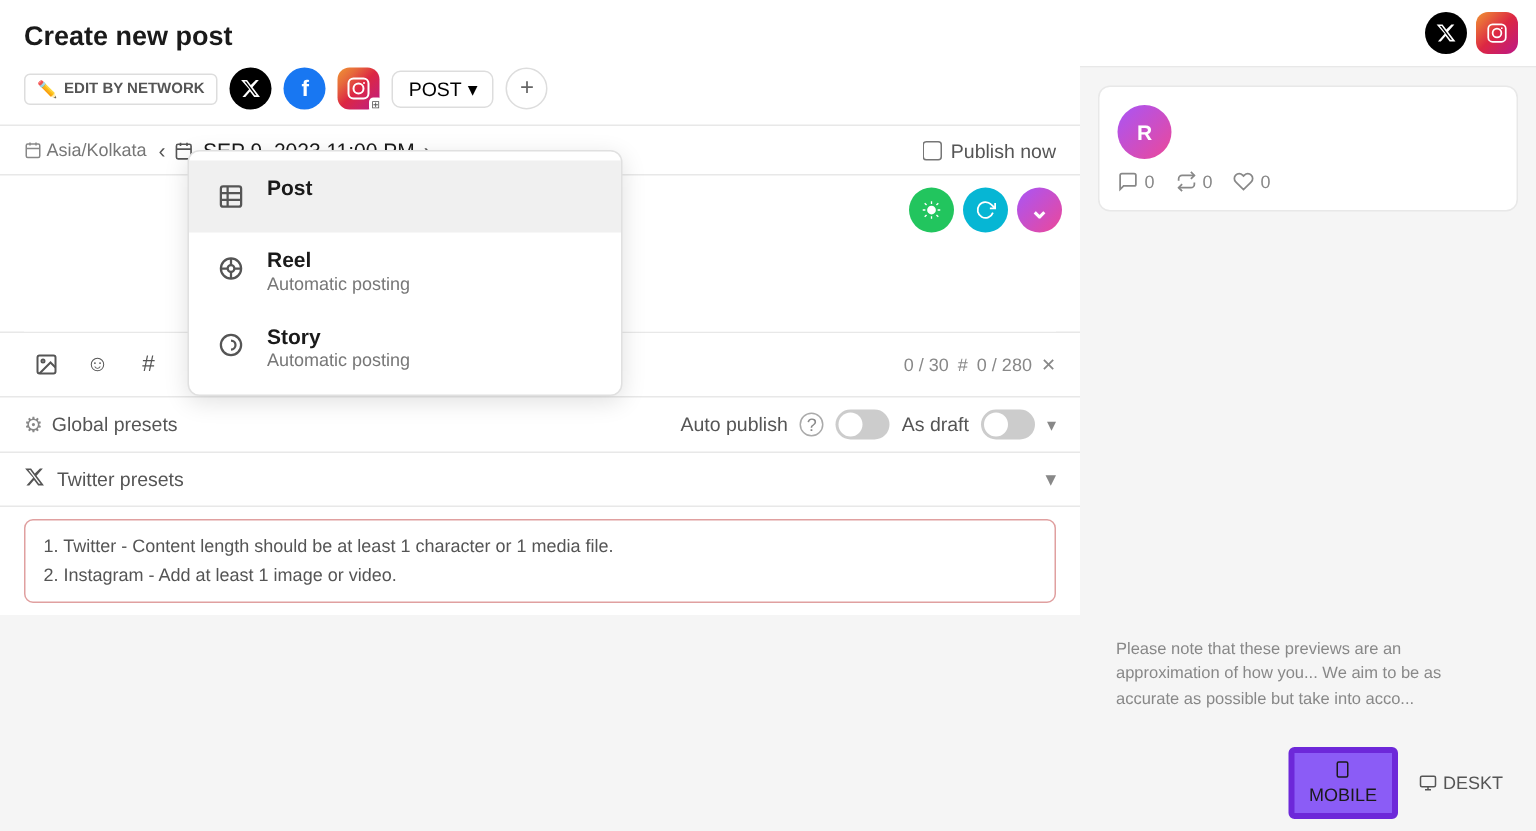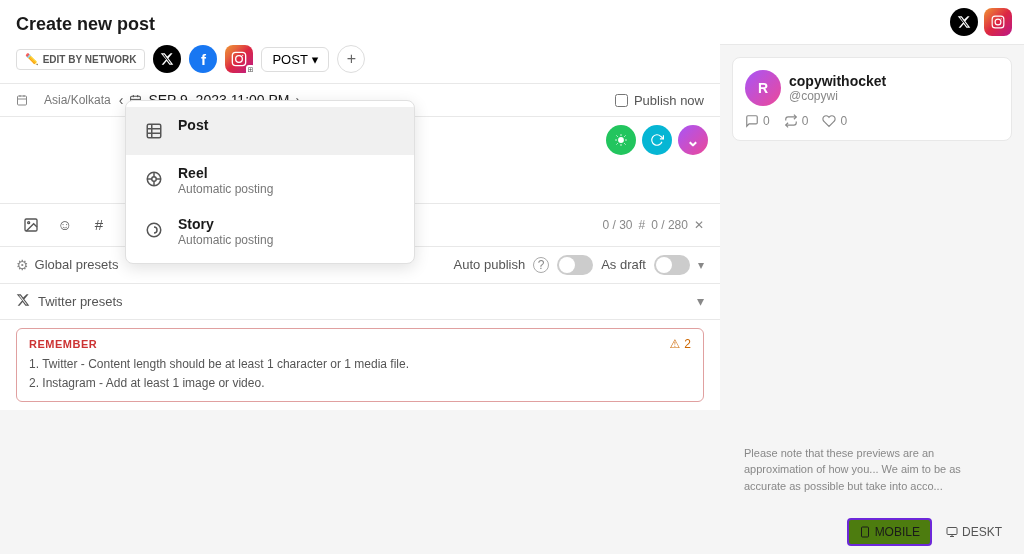--- a/index.html
+++ b/index.html
@@ -131,21 +131,21 @@
       gap: 8px;
       padding: 8px 16px;
       border-bottom: 1px solid #e8e8e8;
       font-size: 13px;
       color: #555;
     }
 
     .scheduler-bar .timezone {
       display: flex;
       align-items: center;
-      gap: 16px;
+      gap: 3px;
       font-size: 12px;
       color: #777;
     }
 
     .publish-now {
       display: flex;
       align-items: center;
       gap: 6px;
       margin-left: auto;
       font-size: 13px;
@@ -483,23 +483,24 @@
       align-items: center;
       gap: 4px;
       padding: 5px 10px;
       border-radius: 4px;
       font-size: 12px;
       cursor: pointer;
       color: #555;
     }
 
     .view-tab.active {
-      background: #4d7c0f;
-      border: 2px solid #6d28d9;
+      background: #8b5cf6;
+      border: 4px solid #6d28d9;
       color: #1a1a1a;
+      flex-direction: column;
     }
 
     .instagram-icon-wrap {
       width: 28px;
       height: 28px;
       border-radius: 8px;
       background: linear-gradient(135deg, #f09433, #e6683c 25%, #dc2743 50%, #cc2366 75%, #bc1888);
       display: flex;
       align-items: center;
       justify-content: center;
@@ -731,27 +732,20 @@
     <span class="preset-icon">
       <svg width="14" height="14" viewBox="0 0 24 24" fill="#555">
           <path d="M18.244 2.25h3.308l-7.227 8.26 8.502 11.24H16.17l-4.714-6.231-5.401 6.231H2.744l7.737-8.835L1.254 2.25H8.08l4.253 5.622zm-1.161 17.52h1.833L7.084 4.126H5.117z"></path>
         </svg>
     </span>
     <span class="preset-label">Twitter presets</span>
     <span class="preset-expand">▾</span>
   </div>
 
   <div class="remember-box">
-    <div class="remember-header">
-      <span class="remember-title">REMEMBER</span>
-      <div class="remember-badge">
-        <span>⚠</span>
-        <span>2</span>
-      </div>
-    </div>
     <div class="remember-items">
       <div>1. Twitter - Content length should be at least 1 character or 1 media file.</div>
       <div>2. Instagram - Add at least 1 image or video.</div>
     </div>
   </div>
 
 
 </div>
 
 <div class="preview-panel">
@@ -769,24 +763,20 @@
             <circle cx="17.5" cy="6.5" r="1" fill="white" stroke="none"></circle>
         </svg>
       </div>
     </div>
   </div>
 
   <div class="preview-content">
     <div class="preview-card">
       <div class="preview-user">
         <div class="preview-avatar">R</div>
-        <div>
-          <div class="preview-username">copywithocket</div>
-          <div class="preview-handle">@copywi</div>
-        </div>
       </div>
       <div class="preview-actions">
         <div class="preview-action">
           <svg width="14" height="14" viewBox="0 0 24 24" fill="none" stroke="#888" stroke-width="2">
               <path d="M21 15a2 2 0 0 1-2 2H7l-4 4V5a2 2 0 0 1 2-2h14a2 2 0 0 1 2 2z"></path>
             </svg>
           <span>0</span>
         </div>
         <div class="preview-action">
           <svg width="14" height="14" viewBox="0 0 24 24" fill="none" stroke="#888" stroke-width="2">

